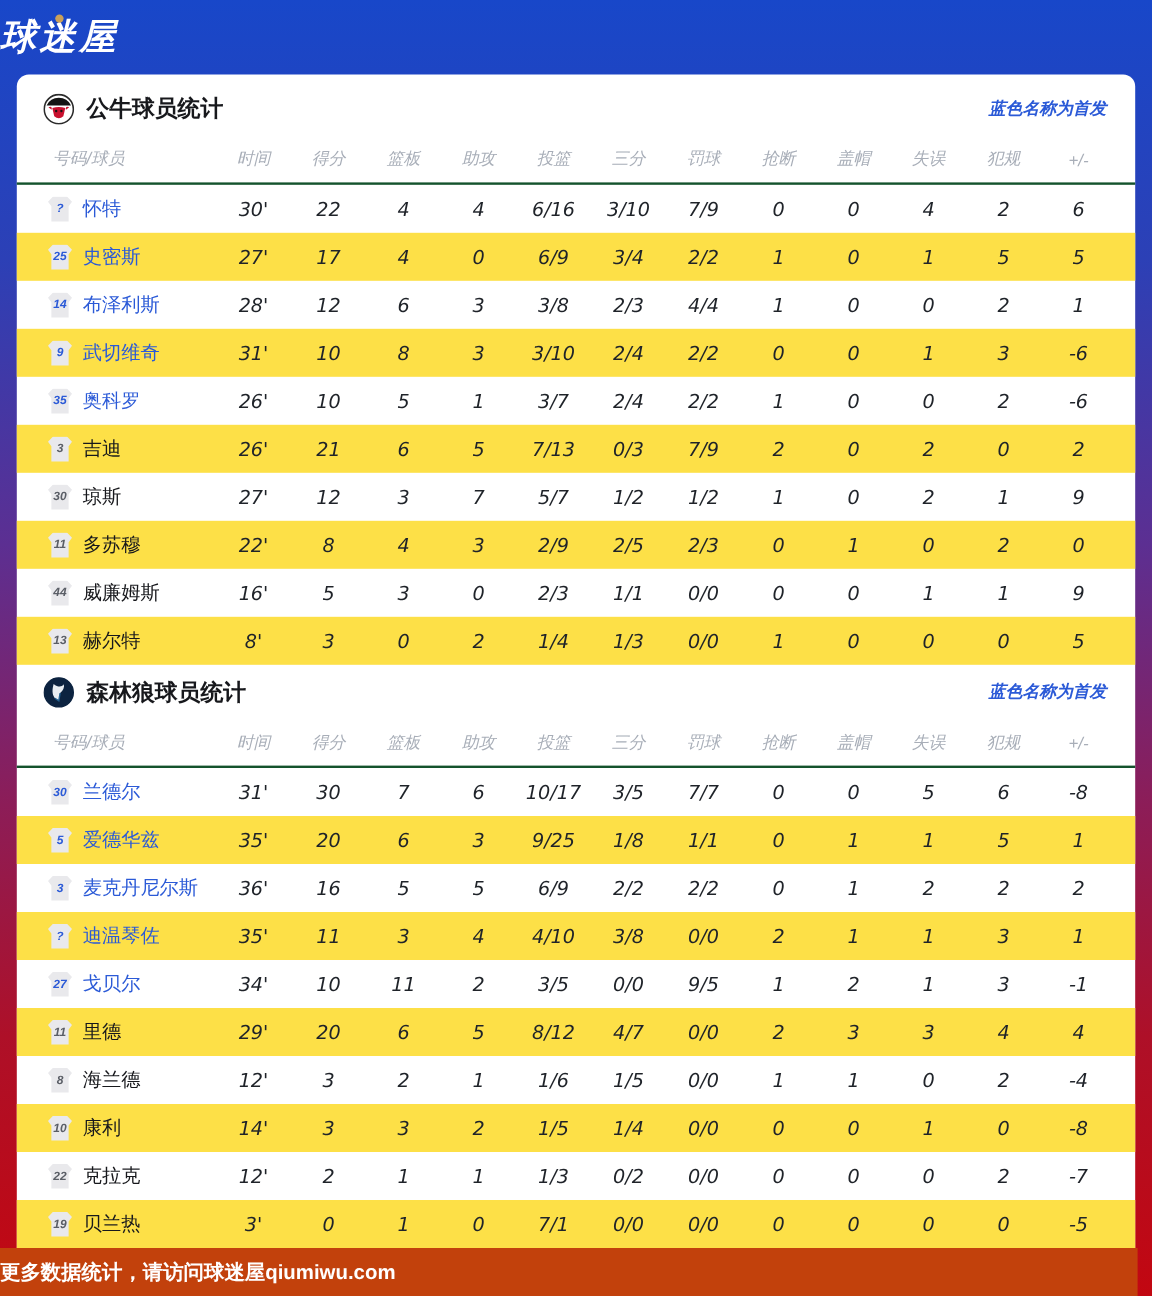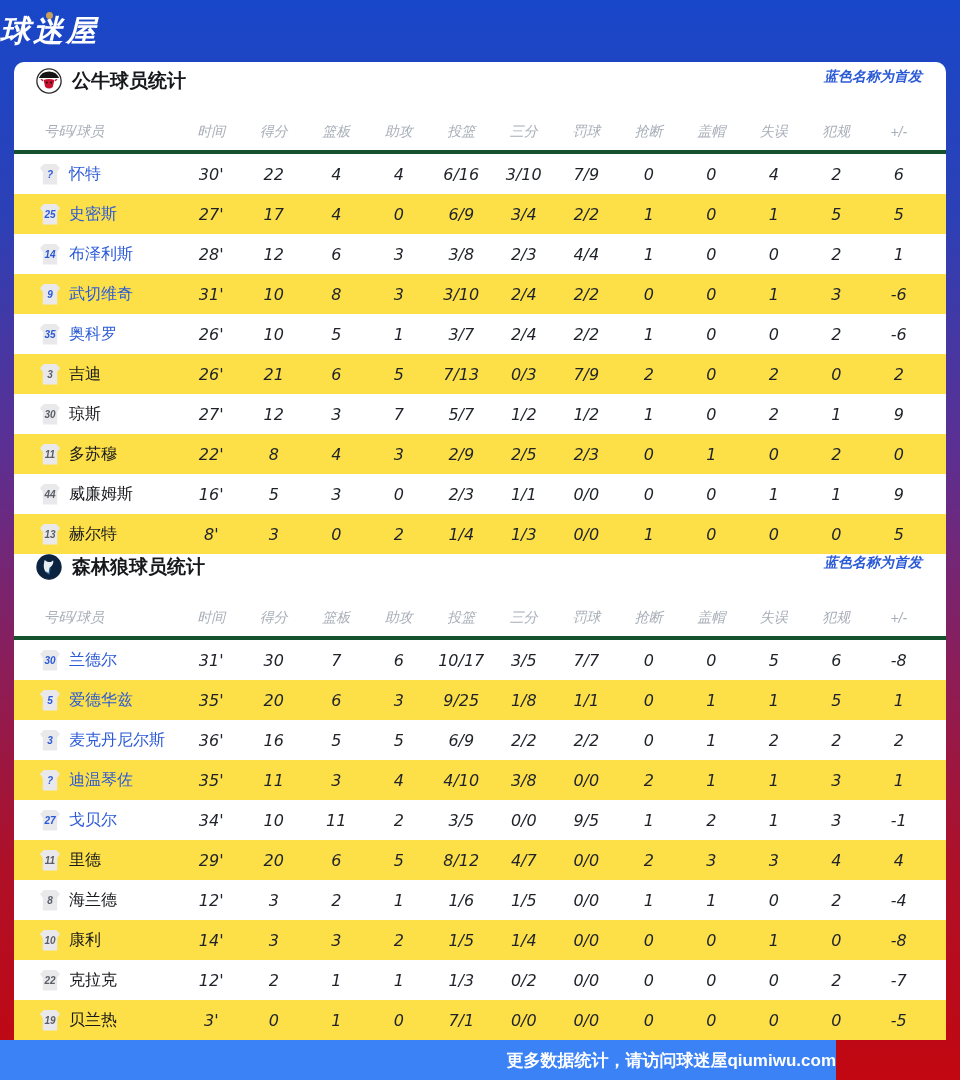--- a/index.html
+++ b/index.html
@@ -19,53 +19,53 @@
   }
   .site-logo .gold-dot {
     position:absolute; top:1px; left:50%; margin-left:-4px;
     width:7px; height:7px; border-radius:50%; background:#C9A05A;
   }
   .card {
     margin:0 14px; background:#fff; border-radius:10px 10px 0 0;
     min-height:978px; padding-top:6px;
   }
   .section-header {
-    height:46px; display:flex; padding:0 24px 0 22px;
+    height:46px; display:flex; align-items:center; padding:0 24px 0 22px;
   }
   .team-logo { width:26px; height:26px; margin-right:10px; flex:0 0 auto; }
   .team-logo svg { width:26px; height:26px; display:block; }
   .section-title { font-size:19px; font-weight:bold; color:#17181C; flex:1; }
   .starters-note { font-size:14px; font-weight:bold; color:#2B5AD7; font-style:italic;margin-left:29px; }
   .grid-row {
     display:grid; grid-template-columns:150px repeat(12,1fr);
     align-items:center; padding:0 16px; height:40px;
   }
-  .columns-row { border-bottom:4px solid #14532d; }
+  .columns-row { border-bottom:2px solid #14532d; }
   .col-h {
     text-align:center; font-size:14px; color:#A8AEB8; font-style:italic;
   }
   .col-h.first { text-align:left; padding-left:14px; }
   .row.alt { background:#fde047; }
   .player-cell { display:flex; align-items:center; padding-left:10px; gap:9px; cursor:pointer; }
   .num-badge {
     width:20px; height:21px; background:#E9E9EC; flex:0 0 auto;
     clip-path:polygon(22% 0,78% 0,100% 22%,86% 40%,86% 100%,14% 100%,14% 40%,0 22%);
     display:flex; align-items:center; justify-content:center;
     font-size:10px; font-weight:bold; font-style:italic; color:#5A5E66;
   }
   .player-name { font-size:16px; color:#17181C; }
   .row.starter .player-name { color:#2B5AD7; }
   .row.starter .num-badge { color:#2B5AD7; }
   .cell {
     text-align:center; font-size:16px; color:#1F2329; font-style:italic;
     font-family:"DejaVu Sans","Liberation Sans",sans-serif;
   }
   .footer {
-    position:absolute; left:0; bottom:0; width:836px; height:40px;
-    background:#3b82f6; display:flex; align-items:center; justify-content:flex-end;
+    position:absolute; left:0; bottom:0; width:948px; height:40px;
+    background:#c2410c; display:flex; align-items:center; justify-content:flex-start;
   }
   .footer-text { color:#fff; font-size:17px; font-weight:bold; }
 </style>
 </head>
 <body>
 
 <div class="topbar">
   <div class="site-logo">
     <span class="gold-dot"></span>
     <span>球迷屋</span>

